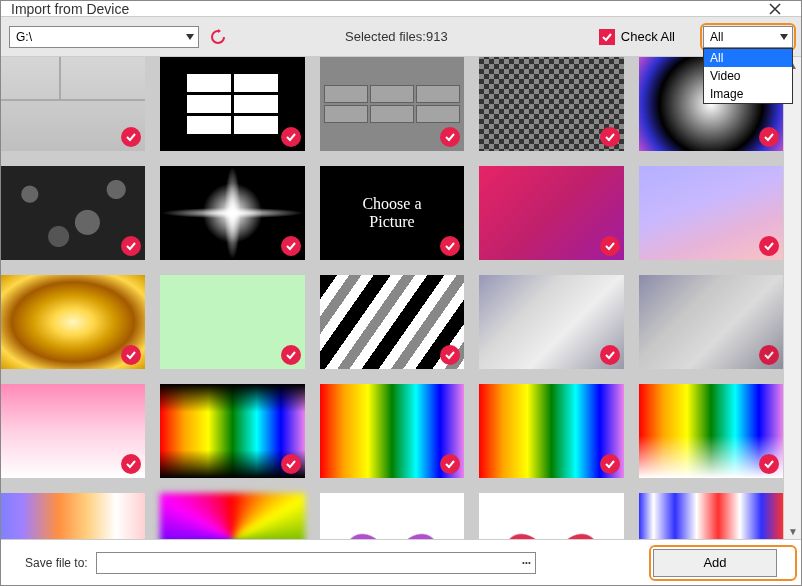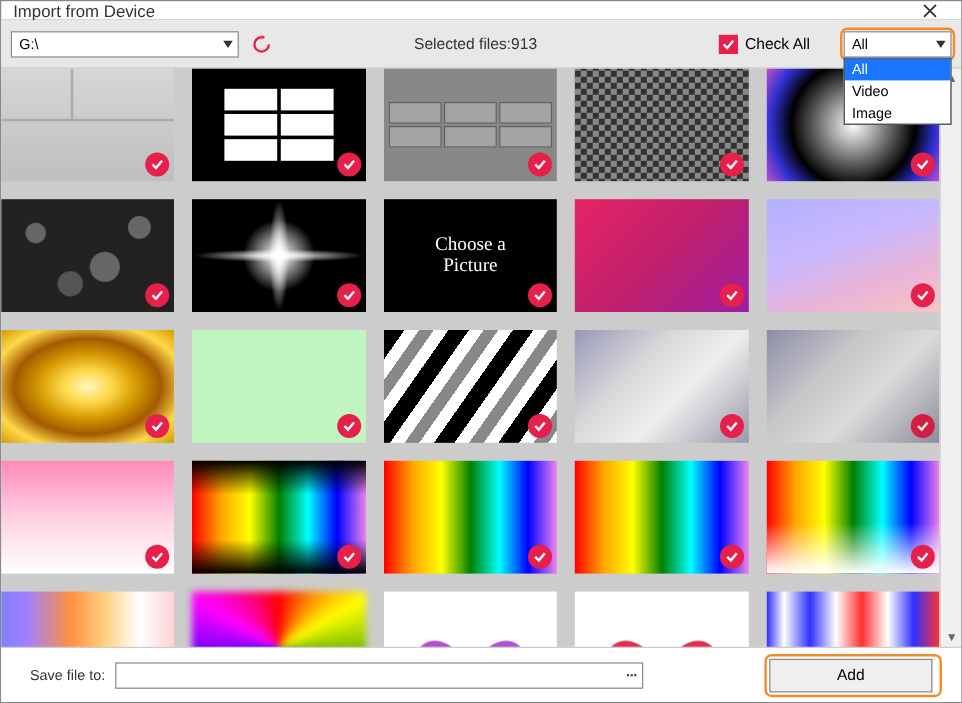--- a/index.html
+++ b/index.html
@@ -28,21 +28,21 @@
     .grid { position: absolute; top: 0; left: 0; right: 18px; bottom: 0; display: grid; grid-template-columns: repeat(5, 1fr); grid-auto-rows: 94px; gap: 15px; overflow: hidden; }
     .thumb { position: relative; background: #888; overflow: hidden; cursor: pointer; }
     .thumb .tick { position: absolute; right: 4px; bottom: 4px; width: 20px; height: 20px; border-radius: 50%; background: #e6204b; display: flex; align-items: center; justify-content: center; color: #fff; font-size: 12px; }
     .scrollbar { position: absolute; right: 0; top: 0; width: 18px; height: 100%; background: #f0f0f0; border-left: 1px solid #ccc; }
     .scroll-arrow { width: 18px; height: 16px; display: flex; align-items: center; justify-content: center; cursor: pointer; color: #666; font-size: 10px; }
     .footer { height: 46px; display: flex; align-items: center; padding: 0 24px; gap: 8px; border-top: 1px solid #ccc; background: #fff; }
     .footer-label { font-size: 12px; color: #333; white-space: nowrap; }
     .path-input { flex: 1; max-width: 440px; height: 22px; border: 1px solid #888; display: flex; align-items: center; padding: 0 24px 0 6px; font-size: 12px; position: relative; background: #fff; }
     .path-input .browse { position: absolute; right: 4px; cursor: pointer; color: #333; font-weight: bold; letter-spacing: -1px; }
     .add-btn-wrap { margin-left: auto; position: relative; }
-    .add-btn { width: 136px; height: 28px; border: 1px solid #888; background: #efefef; cursor: pointer; font-size: 13px; }
+    .add-btn { width: 124px; height: 28px; border: 1px solid #888; background: #efefef; cursor: pointer; font-size: 13px; }
     .add-highlight { position: absolute; top: -4px; left: -4px; width: 148px; height: 36px; border: 2px solid #f28c28; border-radius: 6px; pointer-events: none; }
 
     
     .t0 { background: linear-gradient(#d6d6d6,#bfbfbf); position: relative; }
     .t0::before { content:""; position:absolute; left:0; right:0; top:45%; height:2px; background:#aaa; }
     .t0::after { content:""; position:absolute; left:40%; top:0; width:2px; height:45%; background:#aaa; }
     .t1 { background:#000; display:flex; flex-wrap:wrap; align-content:center; justify-content:center; gap:3px; padding:4px; }
     .t1 span{ width:44px; height:18px; background:#fff; }
     .t2 { background:#888; display:flex; flex-wrap:wrap; align-content:center; justify-content:center; gap:2px; padding:4px; }
     .t2 span{ width:44px; height:18px; background:#9e9e9e; border:1px solid #666; filter:contrast(1.2); }

